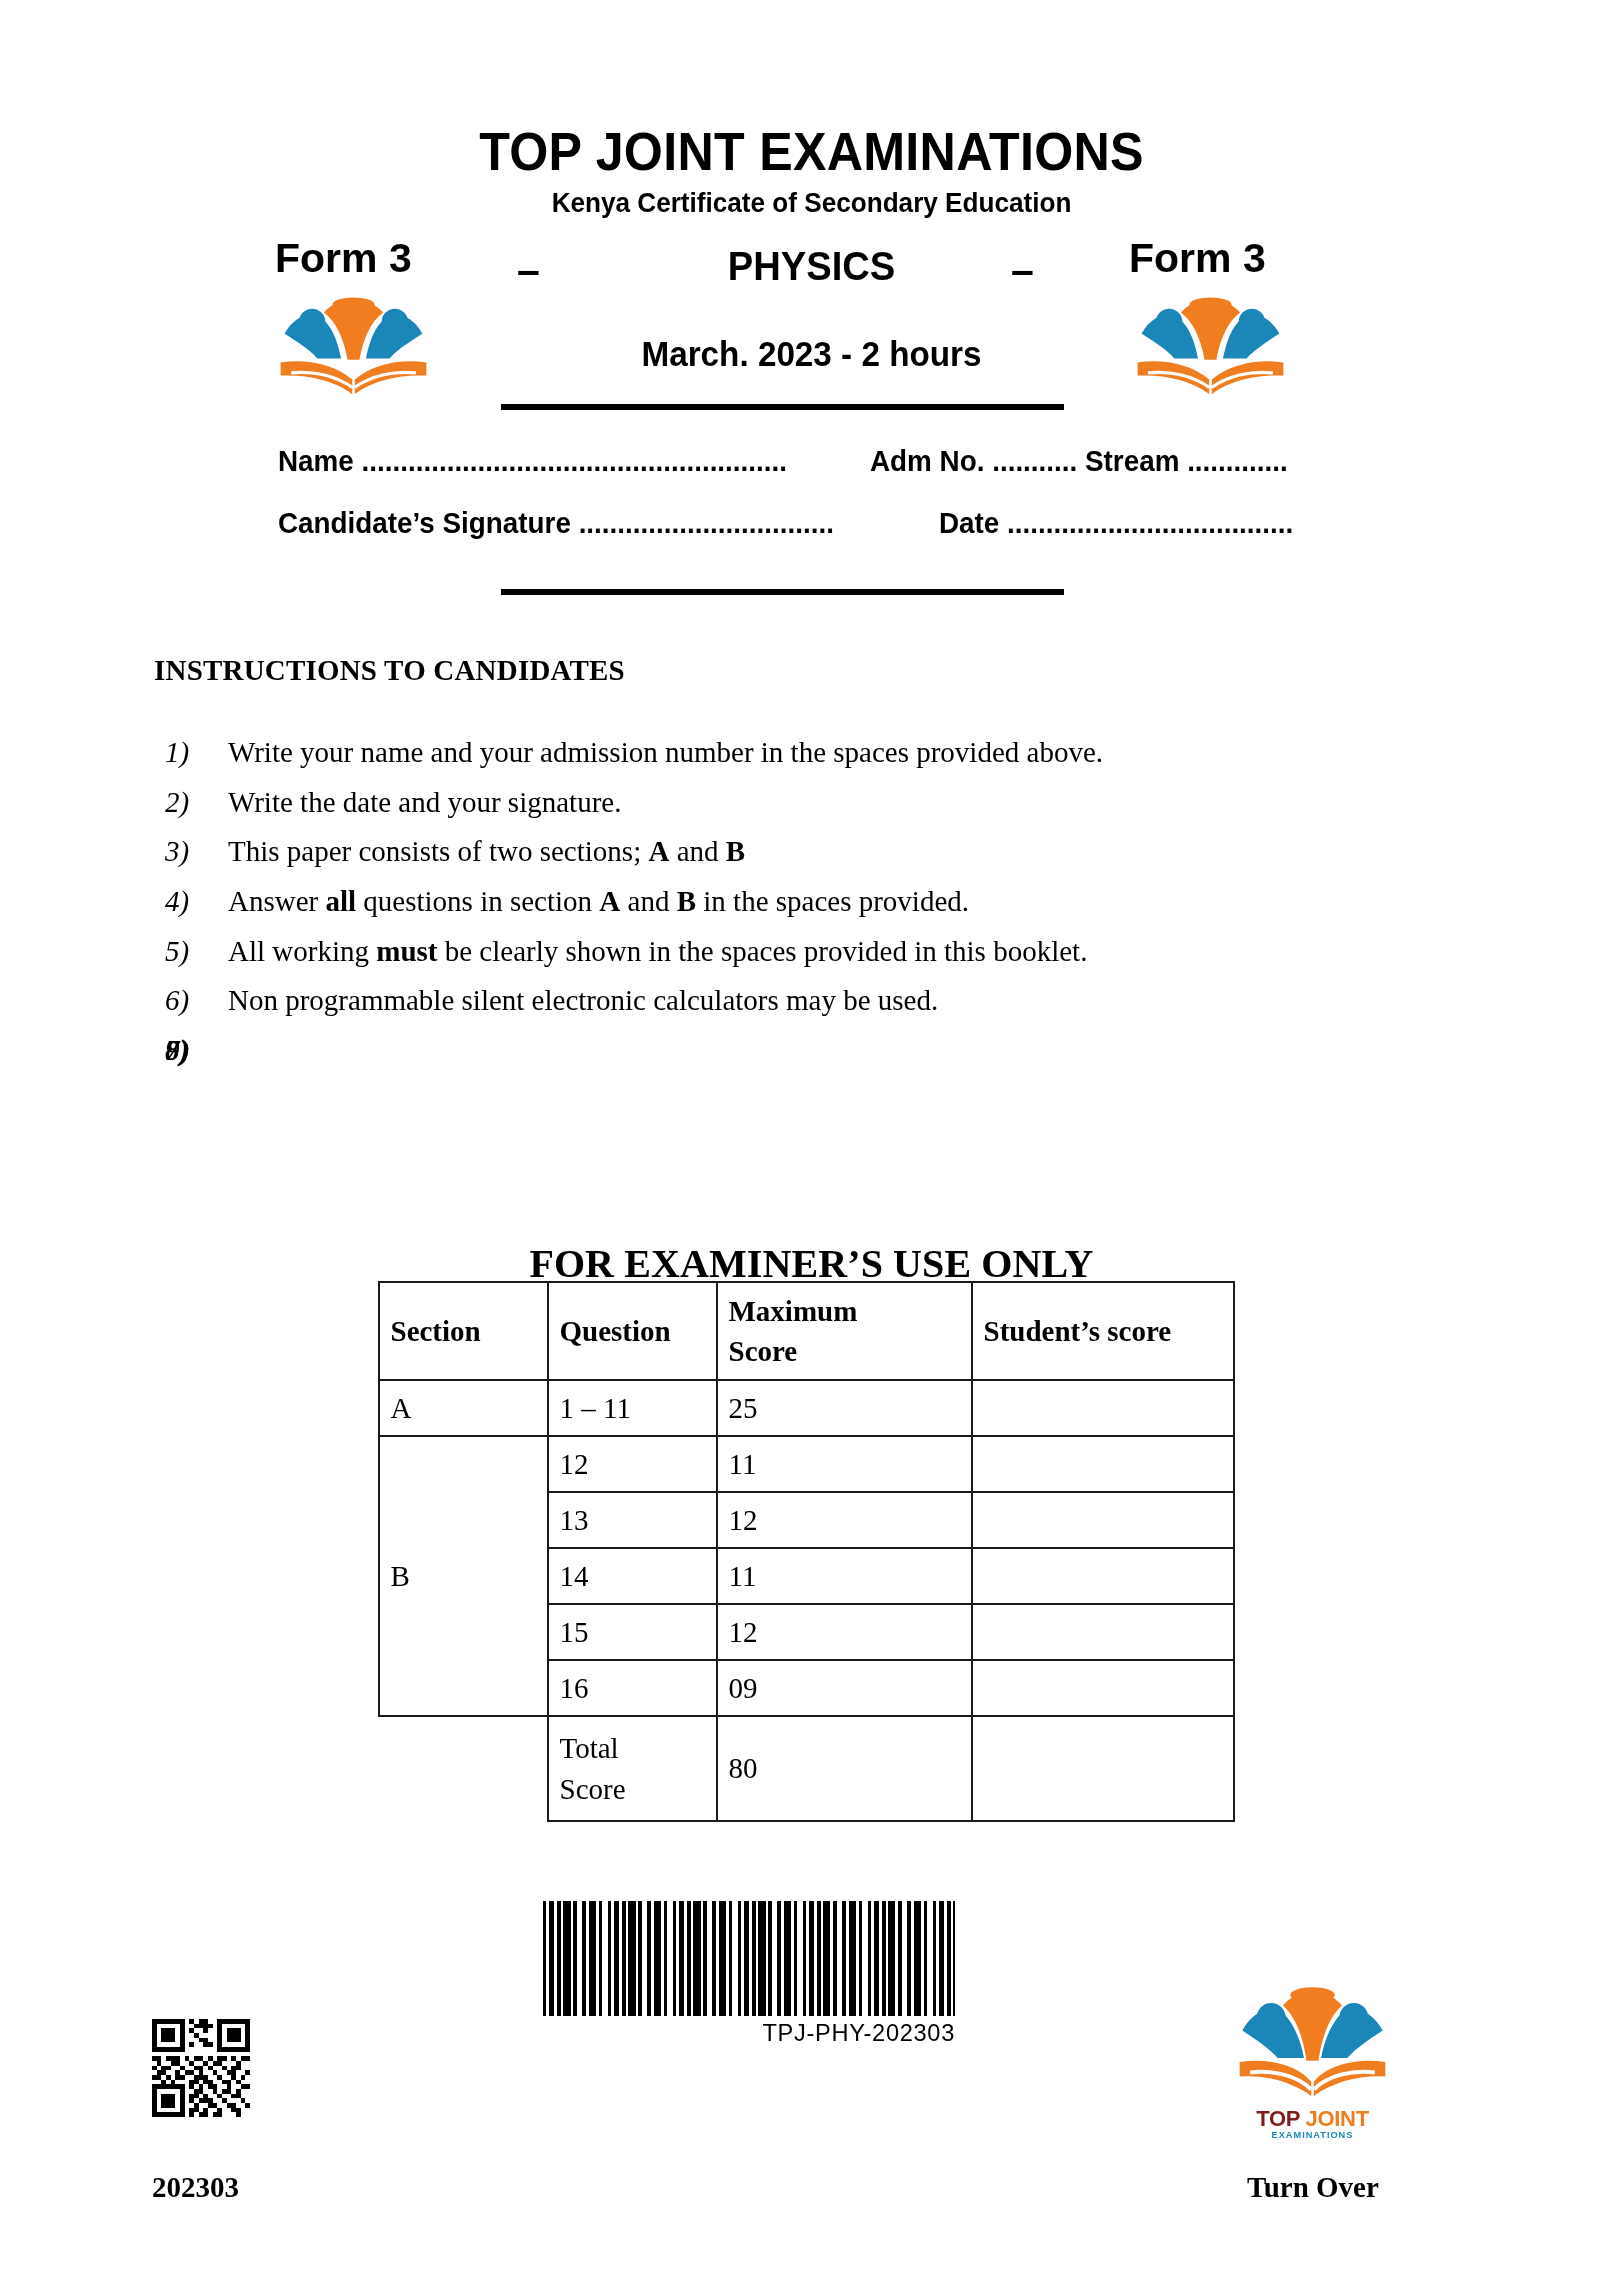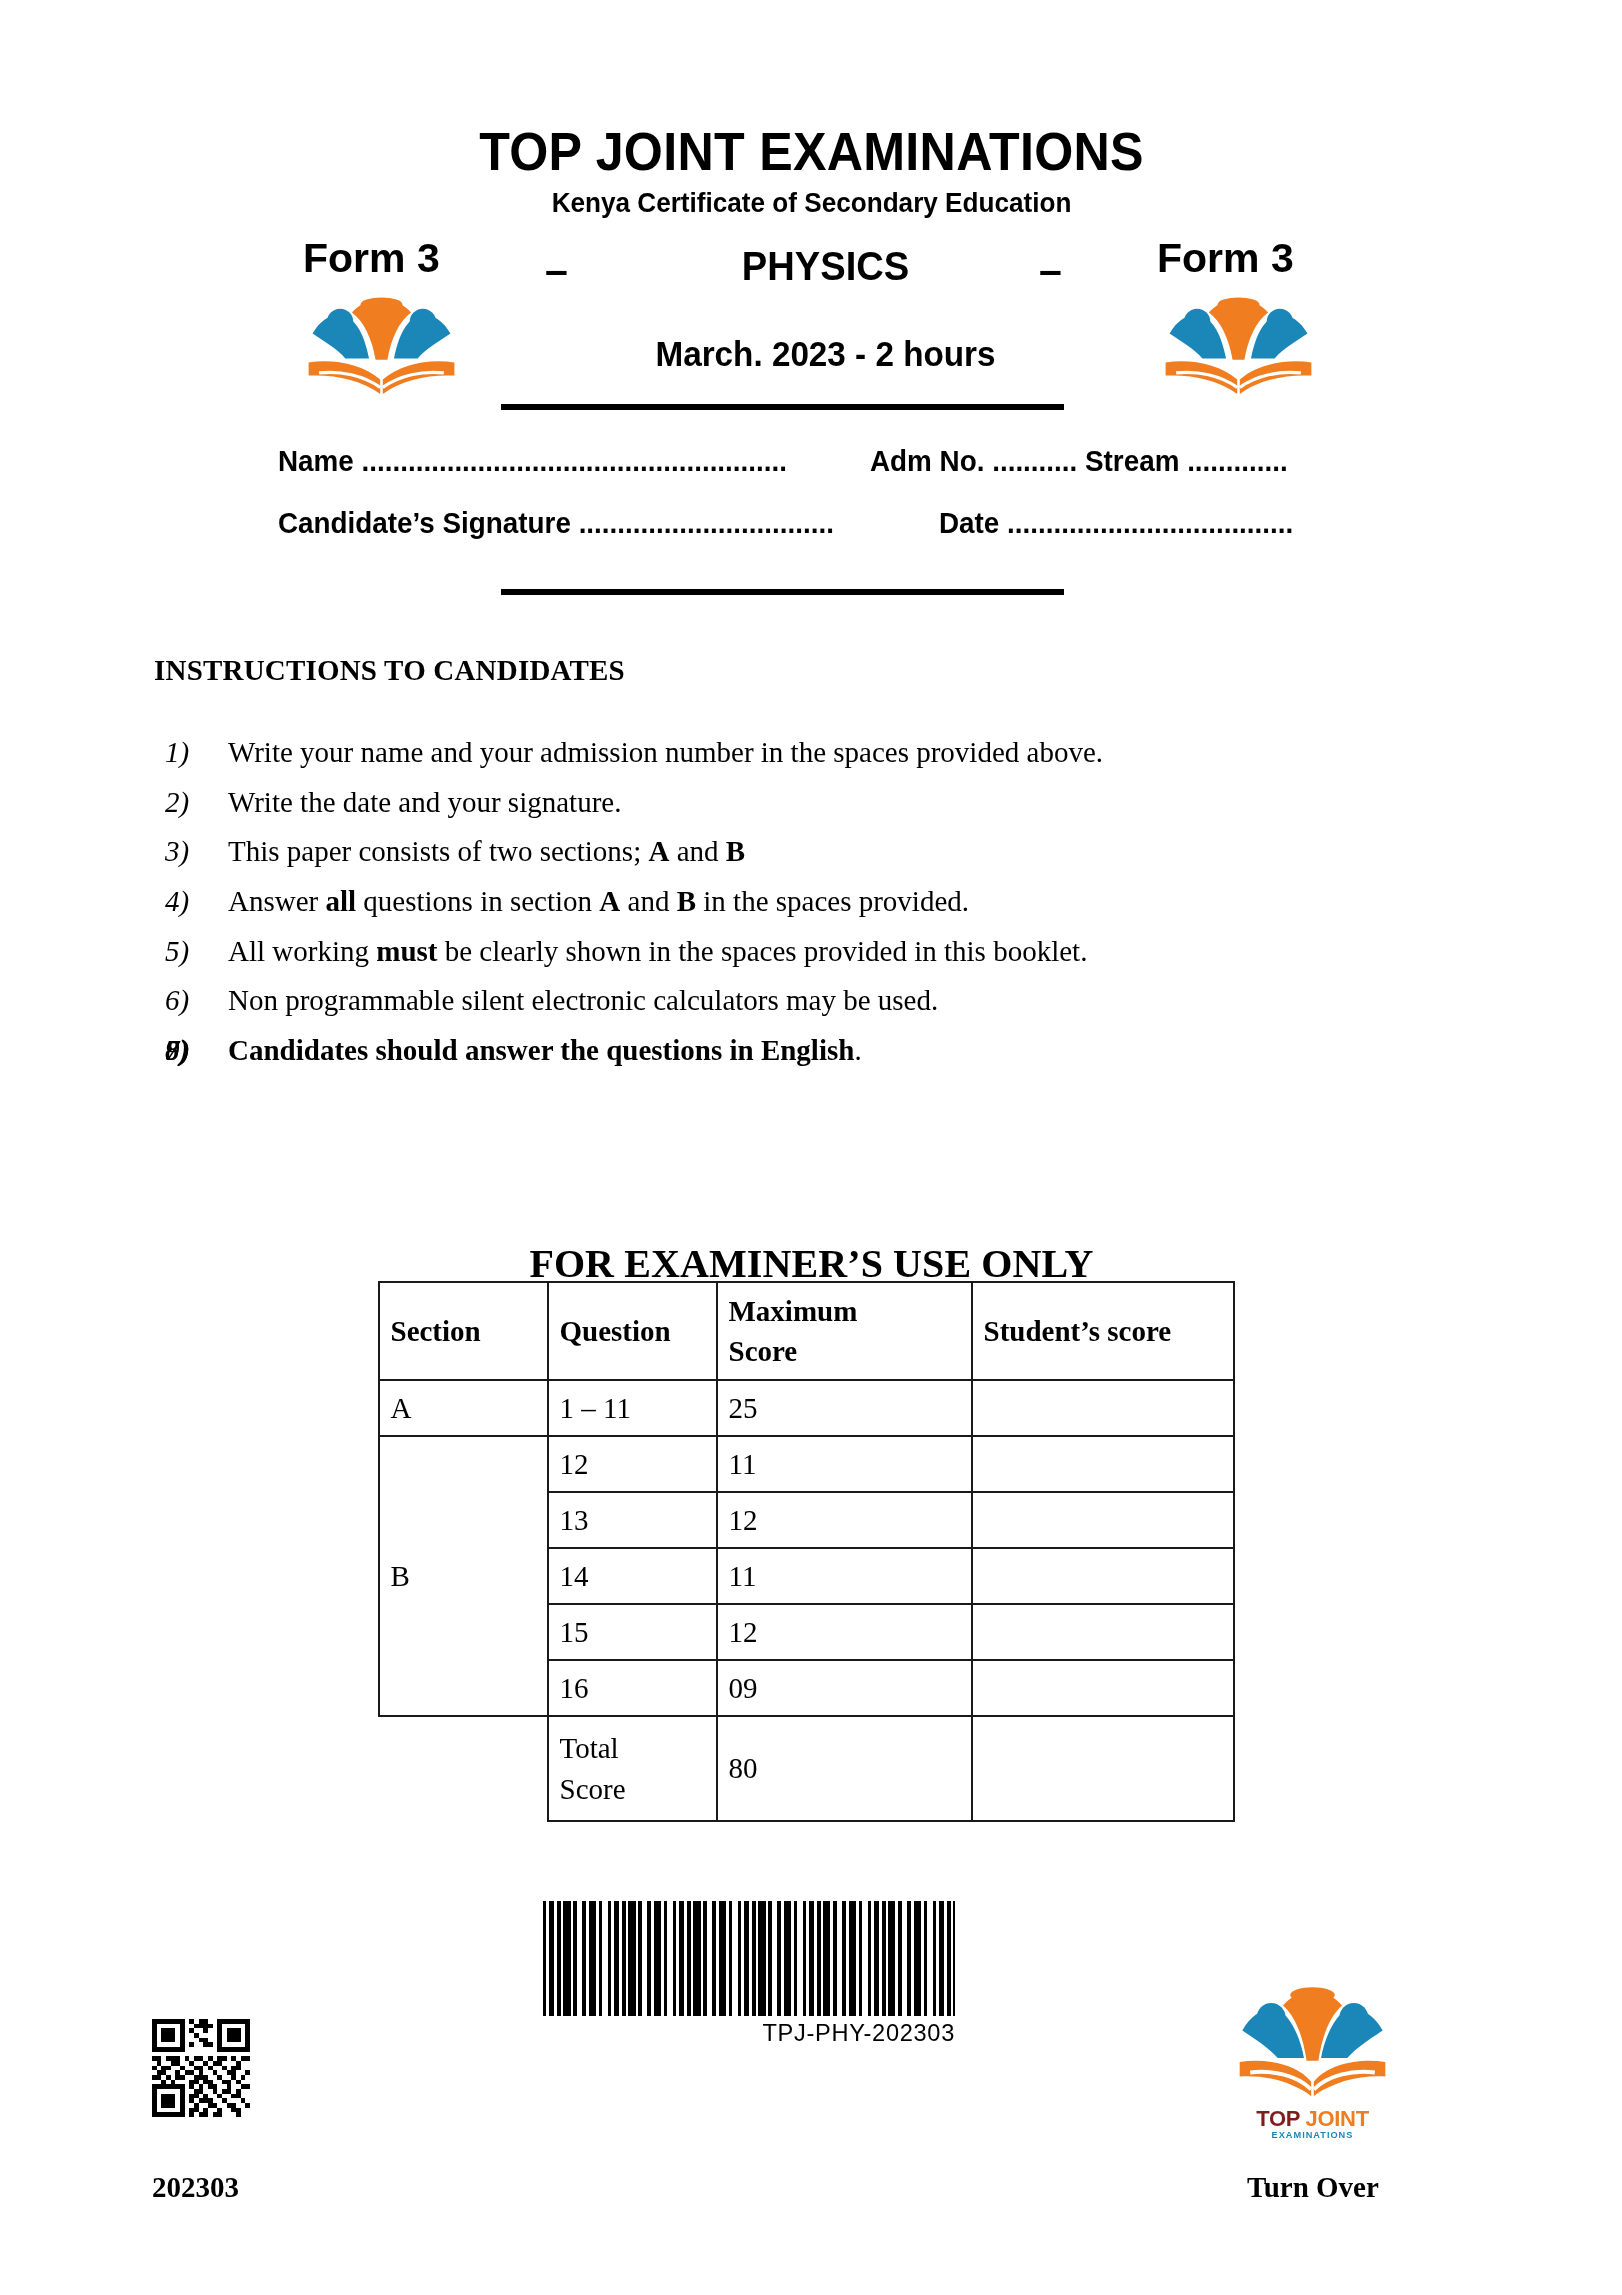--- a/index.html
+++ b/index.html
@@ -38,21 +38,20 @@
     font-weight: bold;
     font-size: 27.5px;
     margin-top: 9.2px;
     transform: scaleX(0.95);
   }
 
   .title-row {
     position: relative;
     height: 196px;
     margin-top: 3.9px;
-    margin-left: 28px;
   }
   .form-left, .form-right {
     position: absolute;
     top: 11.8px;
     font-family: "Liberation Sans", sans-serif;
     font-weight: bold;
     font-size: 41px;
   }
   .form-left { left: 275px; }
   .form-right { left: 1129px; }
@@ -327,21 +326,21 @@
 <div class="instr-heading">INSTRUCTIONS TO CANDIDATES</div>
 <ol class="instr-list" id="instr-list" style="list-style:none;margin:0;padding:0;">
     <li class="instr-item"><span class="instr-num">1)</span><span class="instr-text">Write your name and your admission number in the spaces provided above.</span></li>
     <li class="instr-item"><span class="instr-num">2)</span><span class="instr-text">Write the date and your signature.</span></li>
     <li class="instr-item"><span class="instr-num">3)</span><span class="instr-text"><span>This paper consists of two sections; </span><b>A</b><span> and </span><b>B</b></span></li>
     <li class="instr-item"><span class="instr-num">4)</span><span class="instr-text"><span>Answer </span><b>all</b><span> questions in section </span><b>A</b><span> and </span><b>B</b><span> in the spaces provided.</span></span></li>
     <li class="instr-item"><span class="instr-num">5)</span><span class="instr-text"><span>All working </span><b>must</b><span> be clearly shown in the spaces provided in this booklet.</span></span></li>
     <li class="instr-item"><span class="instr-num">6)</span><span class="instr-text">Non programmable silent electronic calculators may be used.</span></li>
     <li class="instr-item"><span class="instr-num">7)</span></li>
     <li class="instr-item bold"><span class="instr-num">8)</span></li>
-    <li class="instr-item"><span class="instr-num">9)</span><span class="instr-text"><b>Candidates should answer the questions in English</b><span>.</span></span></li>
+    <li class="instr-item"><span class="instr-num">9)</span></li>
   </ol>
 
 <div class="examiner-title">FOR EXAMINER’S USE ONLY</div>
 <div class="ex-table-wrap">
   <table class="ex">
     <colgroup>
       <col class="col-section">
         <col class="col-question">
         <col class="col-max">
         <col class="col-student">

